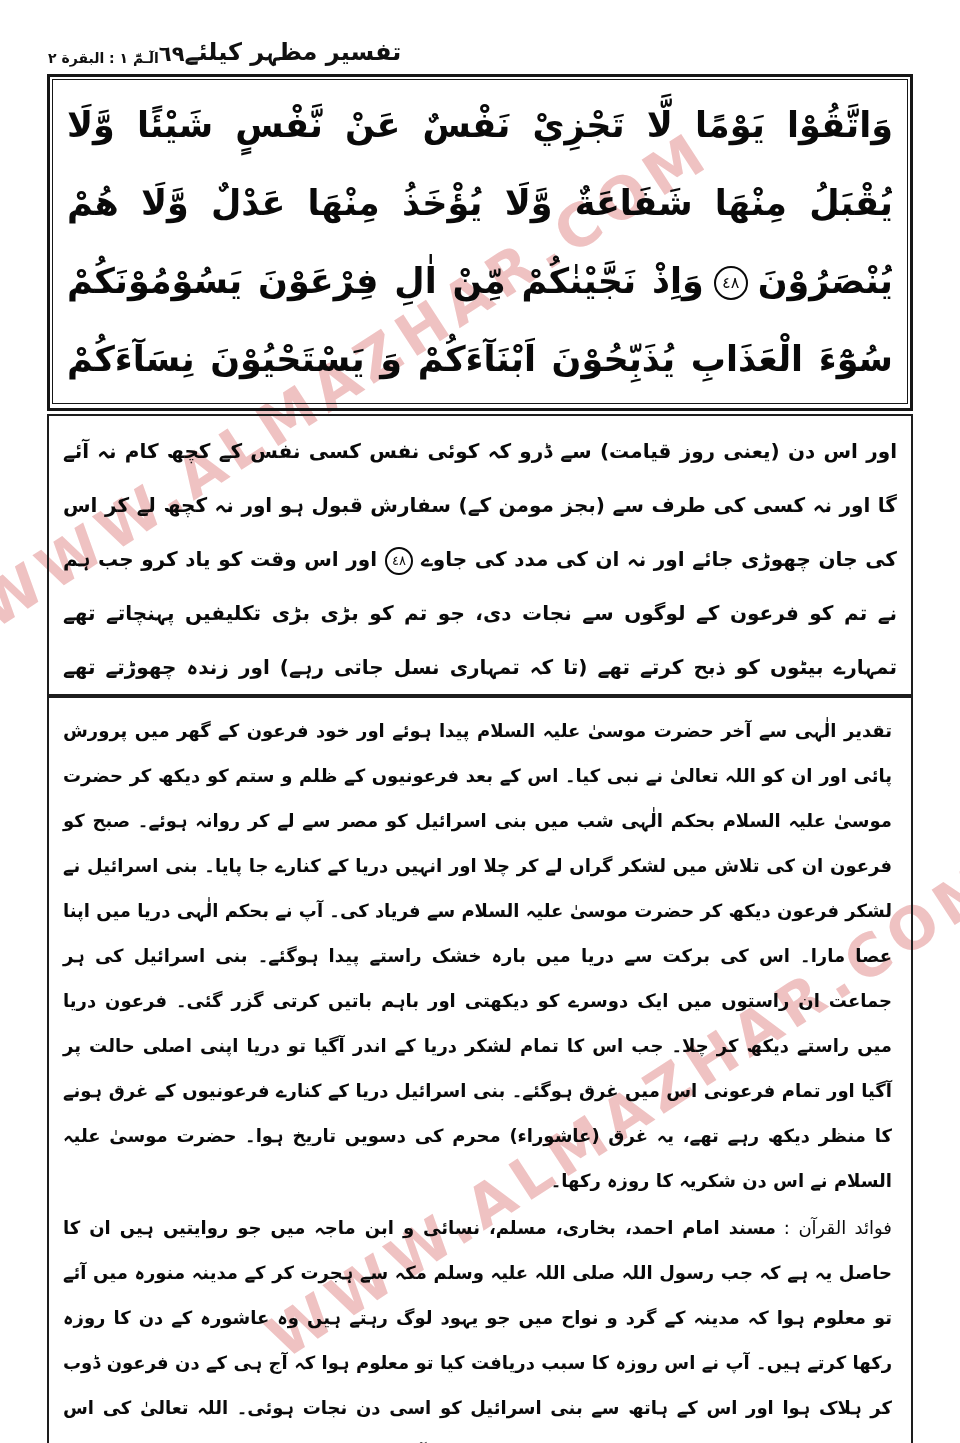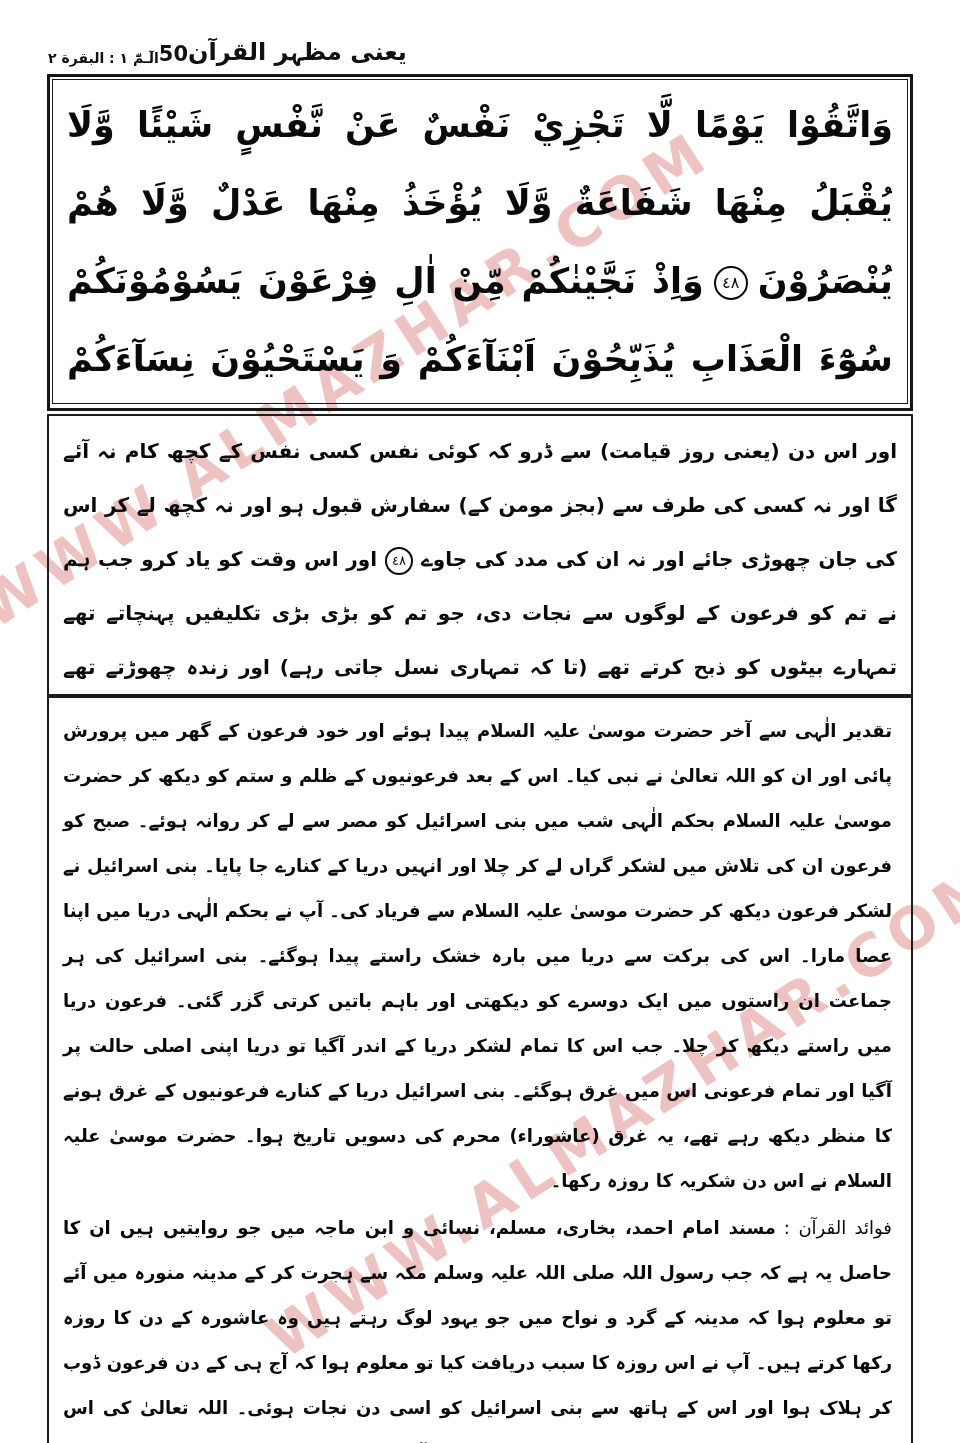--- a/index.html
+++ b/index.html
@@ -65,22 +65,22 @@
 </head>
 <body>
 
 <div class="watermark" style="left: -35px; top: 585px; color: rgb(239, 194, 194);">WWW.ALMAZHAR.COM</div>
 <div class="watermark" style="left: 255px; top: 1315px; color: rgb(239, 194, 194);">WWW.ALMAZHAR.COM</div>
 
 <div class="page">
 
   <div class="header">
     <div class="h-left">الٓـمّٓ ١ : البقرة ٢</div>
-    <div class="h-center">50</div>
-    <div class="h-right">یعنی مظہر القرآن</div>
+    <div class="h-center">٦٩</div>
+    <div class="h-right">تفسیر مظہر کیلئے</div>
   </div>
 
   <div class="content">
 
     <div class="arabic-box">
       <div class="arabic-inner">
         <p class="arabic-text"><span>وَاتَّقُوْا يَوْمًا لَّا تَجْزِيْ نَفْسٌ عَنْ نَّفْسٍ شَيْئًا وَّلَا يُقْبَلُ مِنْهَا شَفَاعَةٌ وَّلَا يُؤْخَذُ مِنْهَا عَدْلٌ وَّلَا هُمْ يُنْصَرُوْنَ</span><span class="ayah">٤٨</span><span>وَاِذْ نَجَّيْنٰكُمْ مِّنْ اٰلِ فِرْعَوْنَ يَسُوْمُوْنَكُمْ سُوْٓءَ الْعَذَابِ يُذَبِّحُوْنَ اَبْنَآءَكُمْ وَ يَسْتَحْيُوْنَ نِسَآءَكُمْ وَفِيْ ذٰلِكُمْ بَلَآءٌ مِّنْ رَّبِّكُمْ عَظِيْمٌ</span></p>
       </div>
     </div>
 

